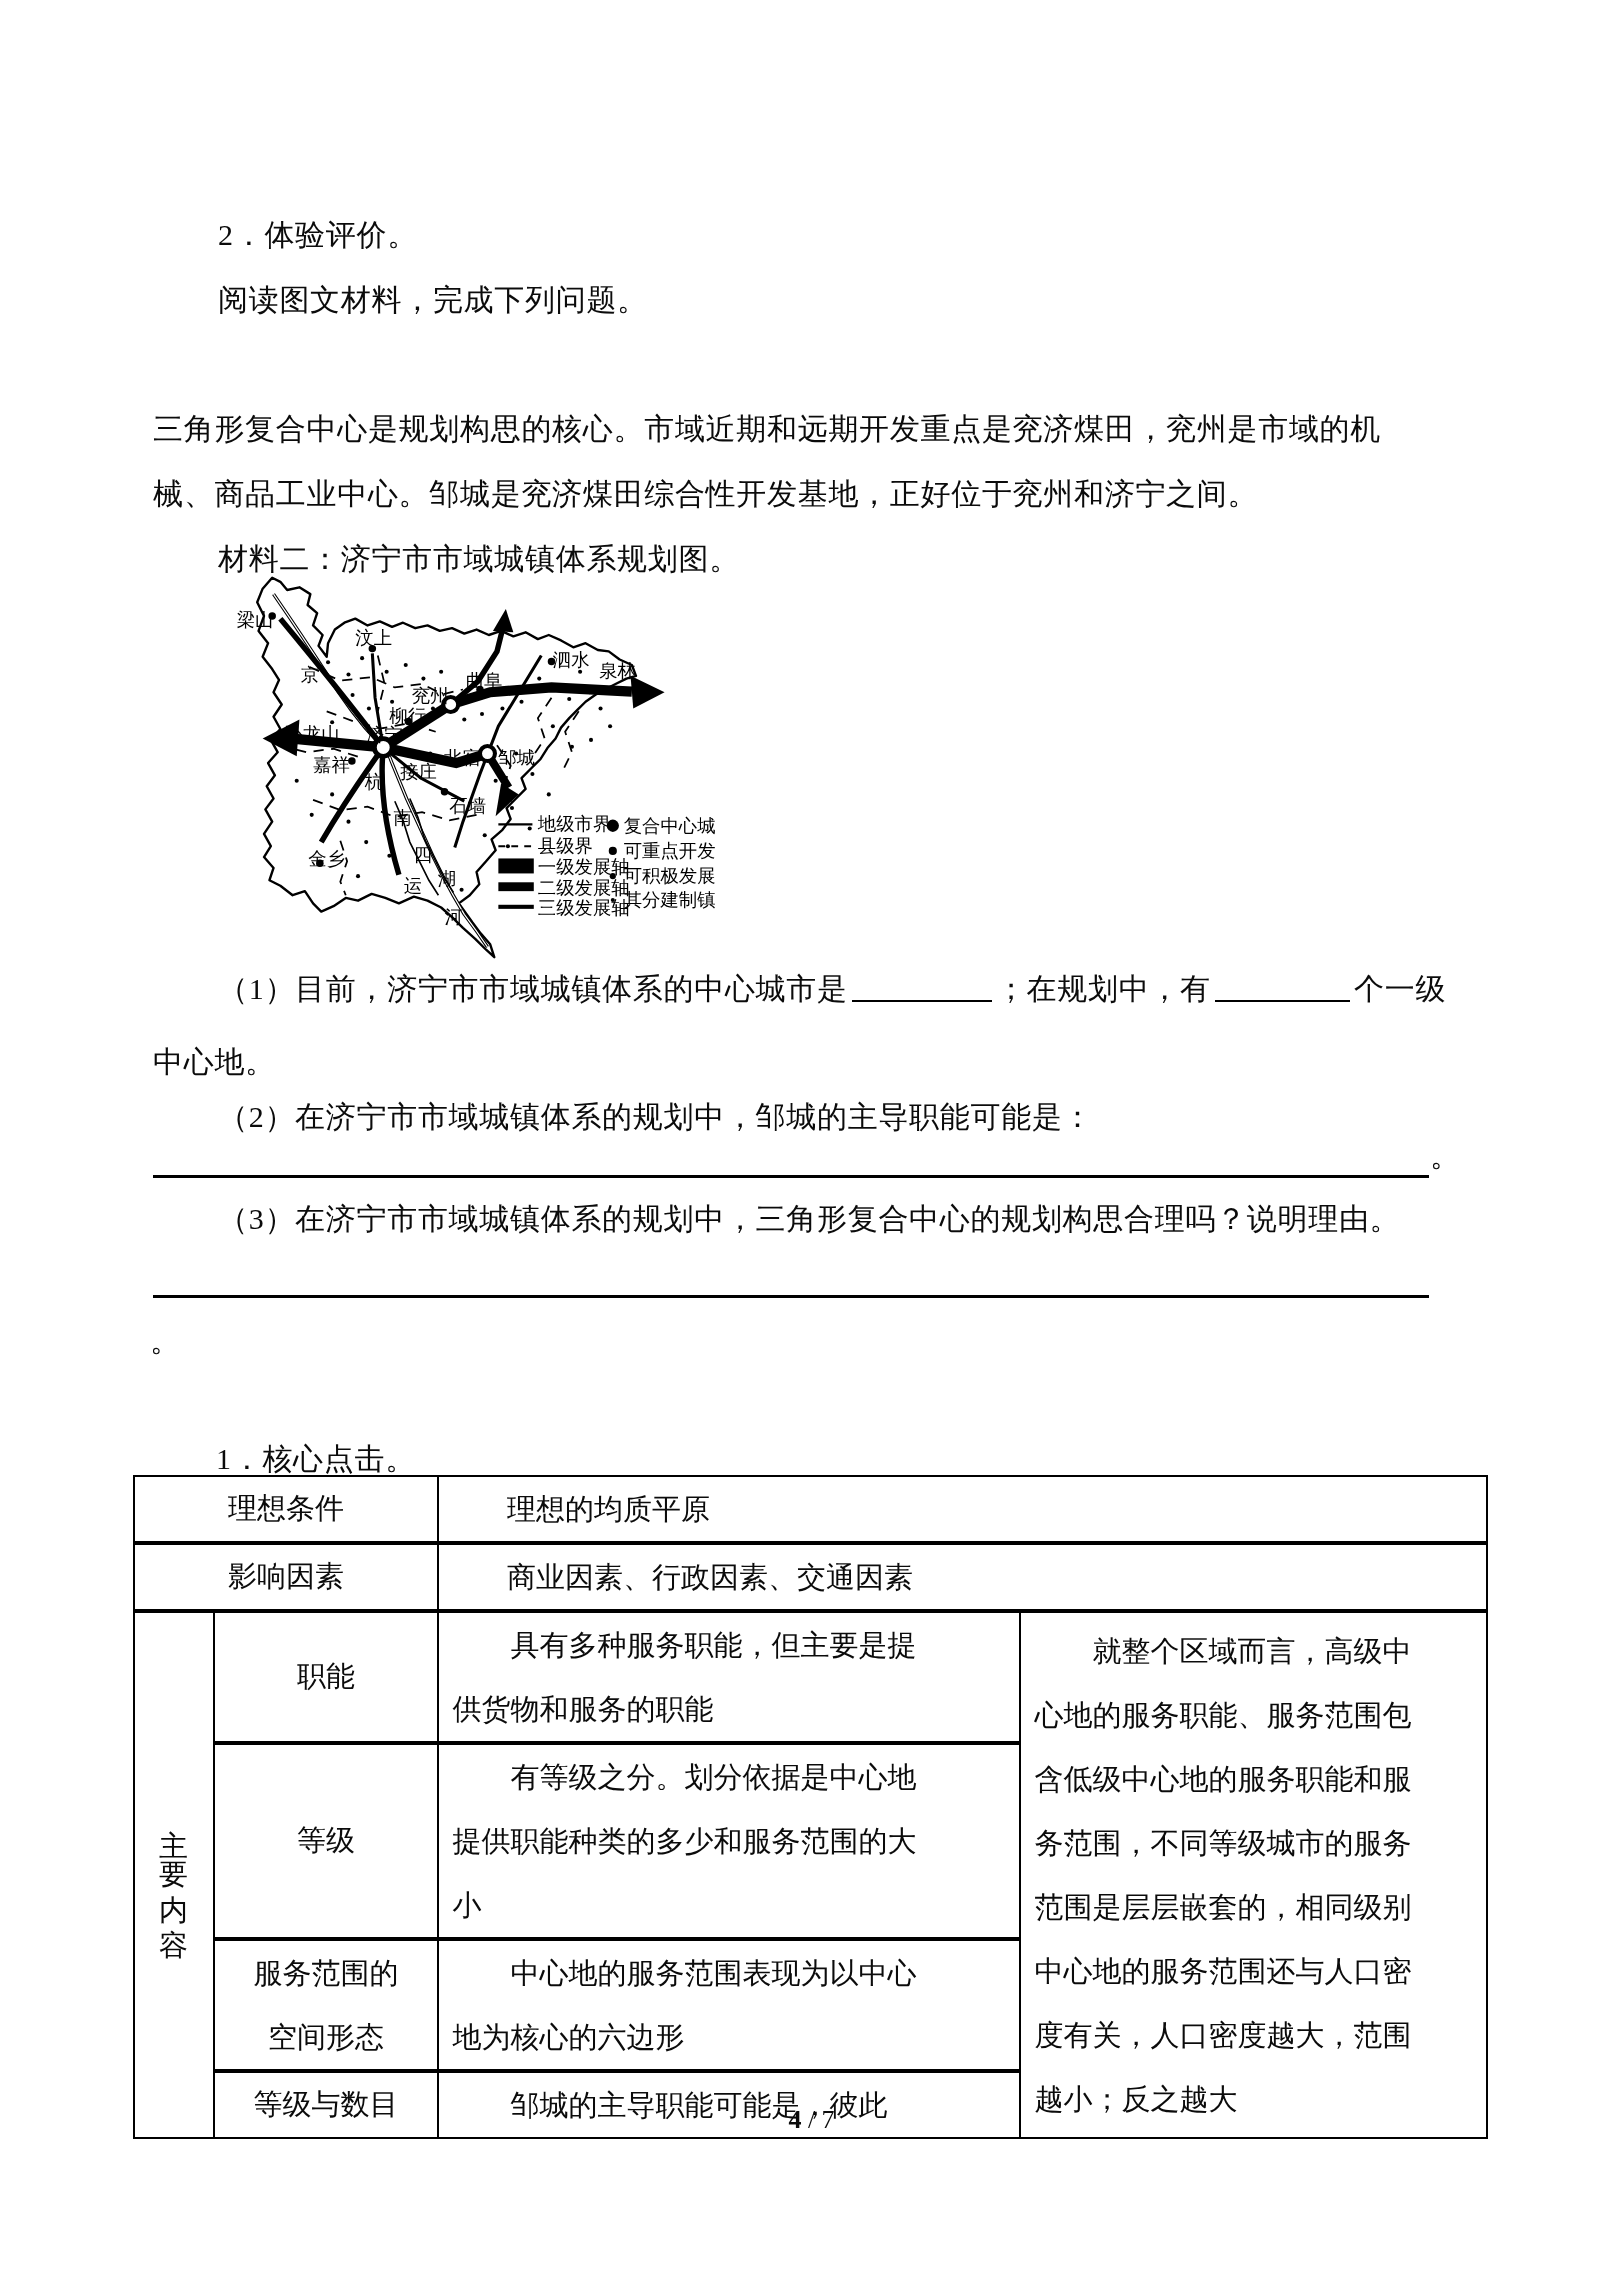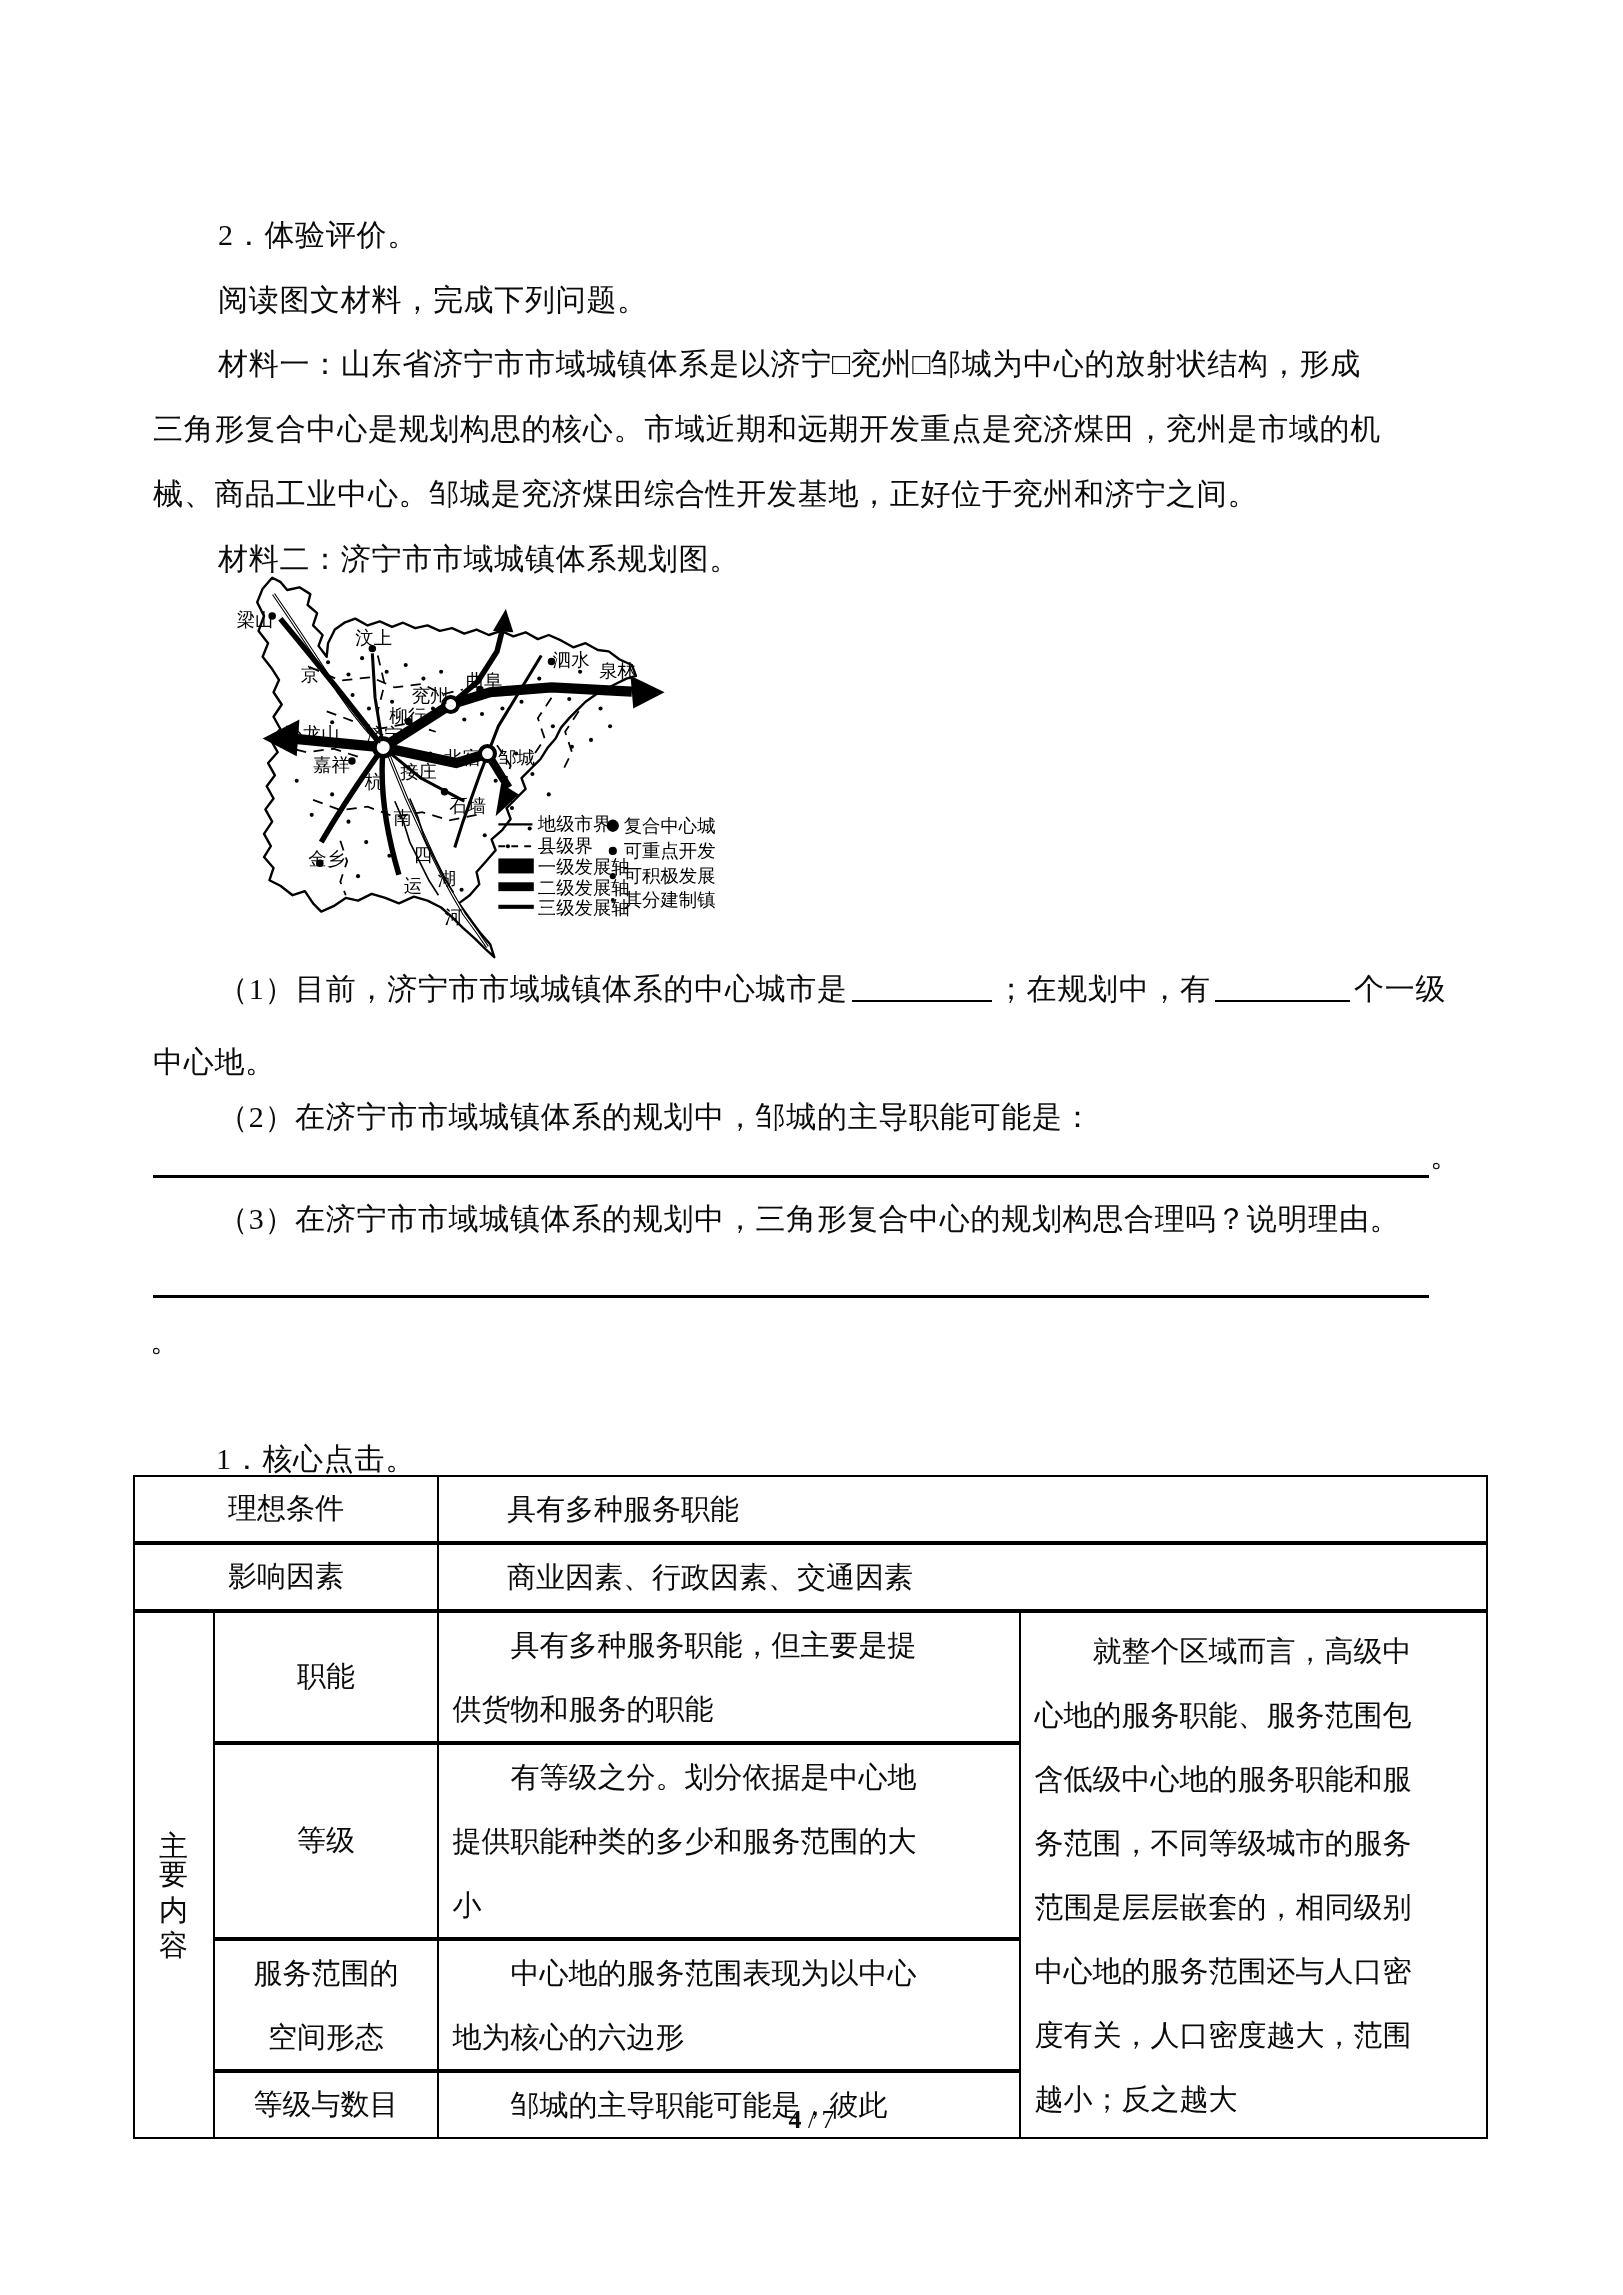--- a/index.html
+++ b/index.html
@@ -81,21 +81,20 @@
   }
   .footer b{font-weight:bold;}
 </style>
 </head>
 <body>
 
 <div class="page">
 
   <div class="line" style="left:218px;top:217px">2．体验评价。</div>
   <div class="line" style="left:218px;top:282px">阅读图文材料，完成下列问题。</div>
-  <div class="line" style="left:218px;top:346px">材料一：山东省济宁市市域城镇体系是以济宁□兖州□邹城为中心的放射状结构，形成</div>
   <div class="line" style="left:153px;top:411px">三角形复合中心是规划构思的核心。市域近期和远期开发重点是兖济煤田，兖州是市域的机</div>
   <div class="line" style="left:153px;top:476px">械、商品工业中心。邹城是兖济煤田综合性开发基地，正好位于兖州和济宁之间。</div>
   <div class="line" style="left:218px;top:541px">材料二：济宁市市域城镇体系规划图。</div>
 
   <div class="map-wrap">
     <svg width="545" height="385" viewBox="0 0 800 565">
 
       <path d="M150,4 L136,20 L128,40 L138,60 L130,82 L144,100 L136,120 L150,138 L160,154
            L152,172 L164,190 L152,208 L162,226 L148,242 L158,260 L144,276 L154,294 L142,310
            L152,328 L140,344 L150,362 L138,380 L148,398 L138,414 L152,430 L146,448 L162,456
@@ -282,21 +281,21 @@
   <table class="core">
     <colgroup>
       <col style="width:80px">
         <col style="width:224px">
         <col style="width:582px">
         <col style="width:467px">
     </colgroup>
     <tbody>
         <tr style="height:61px">
       <td class="lbl" colspan="2">理想条件</td>
-      <td class="val pad" colspan="2">具有多种服务职能</td>
+      <td class="val pad" colspan="2">理想的均质平原</td>
     </tr>
     <tr style="height:61px">
       <td class="lbl hr" colspan="2">影响因素</td>
       <td class="val pad hr" colspan="2">商业因素、行政因素、交通因素</td>
     </tr>
     <tr style="height:125px">
       <td class="vert hr" rowspan="4"><span class="vtext">主要内容</span></td>
       <td class="lbl hr">职能</td>
       <td class="val indent hr">具有多种服务职能，但主要是提
 供货物和服务的职能</td>

